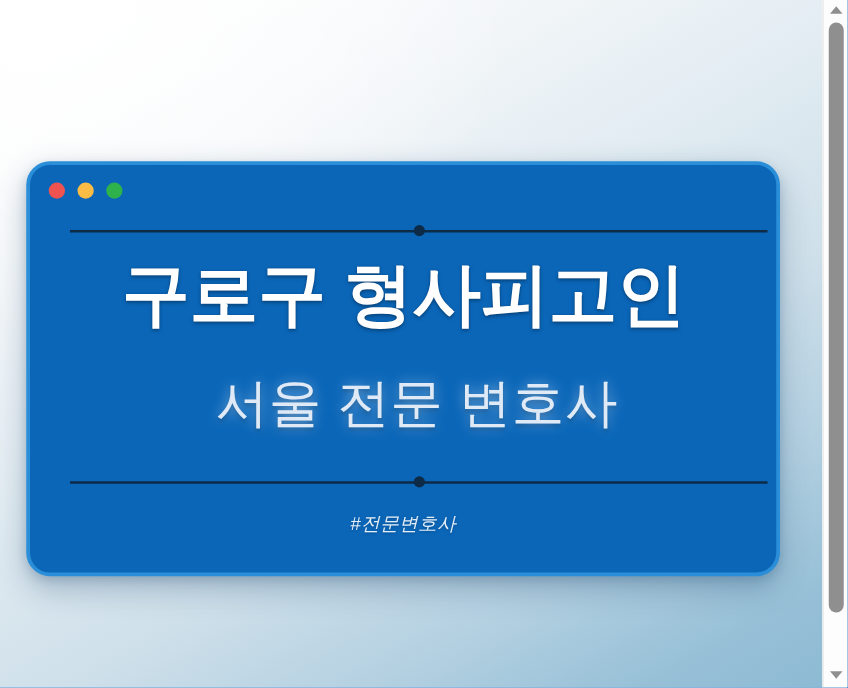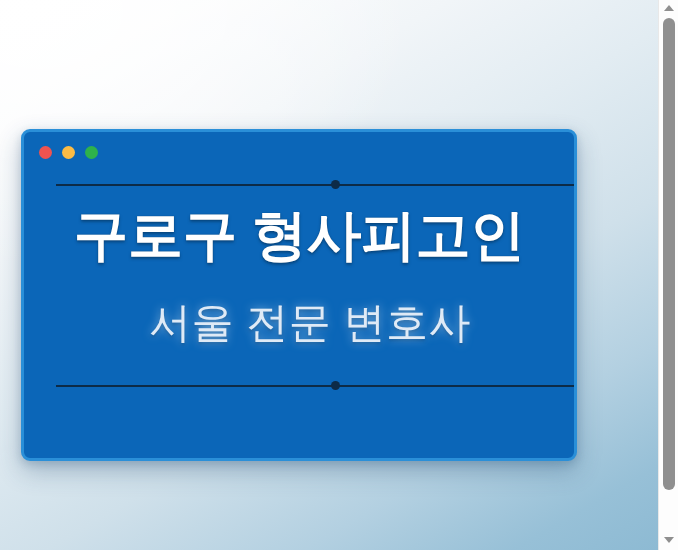--- a/index.html
+++ b/index.html
@@ -49,26 +49,26 @@
         rgba(255,255,255,0.45) 40%,
         rgba(255,255,255,0.0) 72%);
     pointer-events: none;
   }
 
   
   .card {
     position: absolute;
     left: 21px;
     top: 129px;
-    width: 556px;
+    width: 603px;
     height: 332px;
     box-sizing: border-box;
     background: #0b66b8;
     border: 3px solid #2a8fd8;
-    border-radius: 9px;
+    border-radius: 19px;
     box-shadow:
       0 10px 24px rgba(30, 70, 110, 0.30),
       0 3px 8px rgba(30, 70, 110, 0.18);
     overflow: hidden;
   }
 
   
   .traffic-lights {
     position: absolute;
     left: 15px;
@@ -229,20 +229,21 @@
     </div>
 
     <div class="divider divider-top">
       <span class="rule"></span>
       <span class="node"></span>
     </div>
 
     <div class="content">
       <div class="title">구로구 형사피고인</div>
       <div class="subtitle">서울 전문 변호사</div>
+      <div class="hashtag">#전문변호사</div>
     </div>
 
     <div class="divider divider-bottom">
       <span class="rule"></span>
       <span class="node"></span>
     </div>
 
   </div>
 
   <div class="scrollbar">

